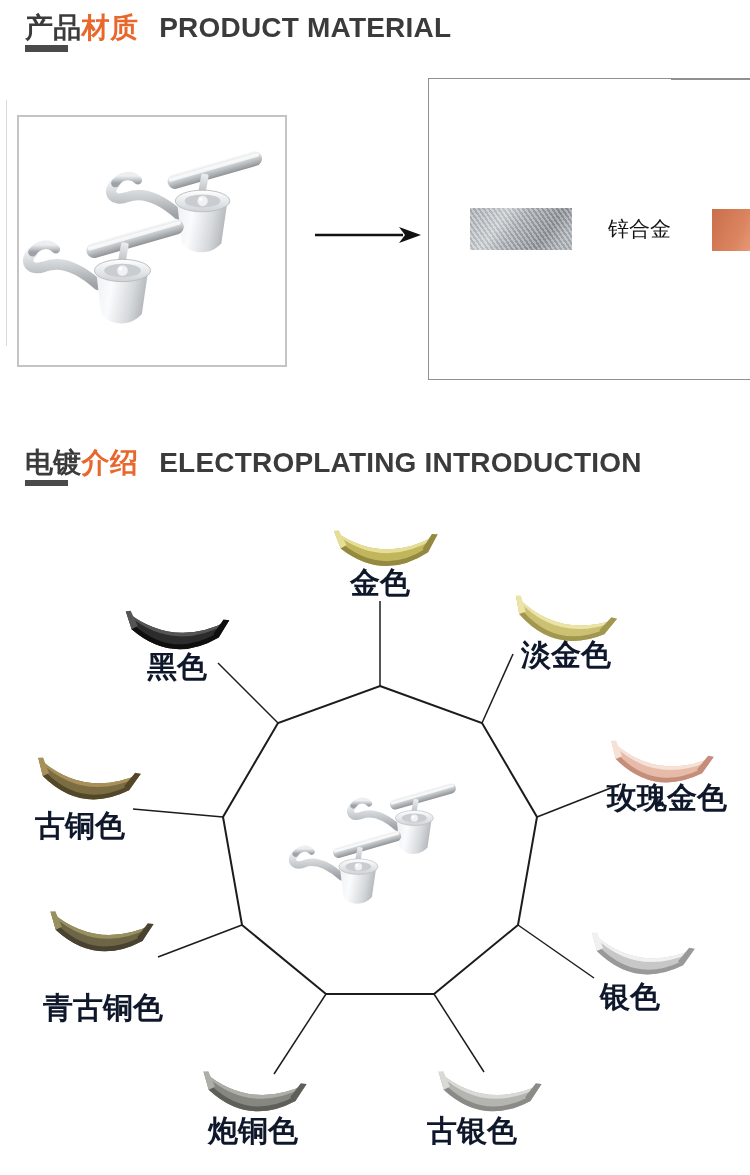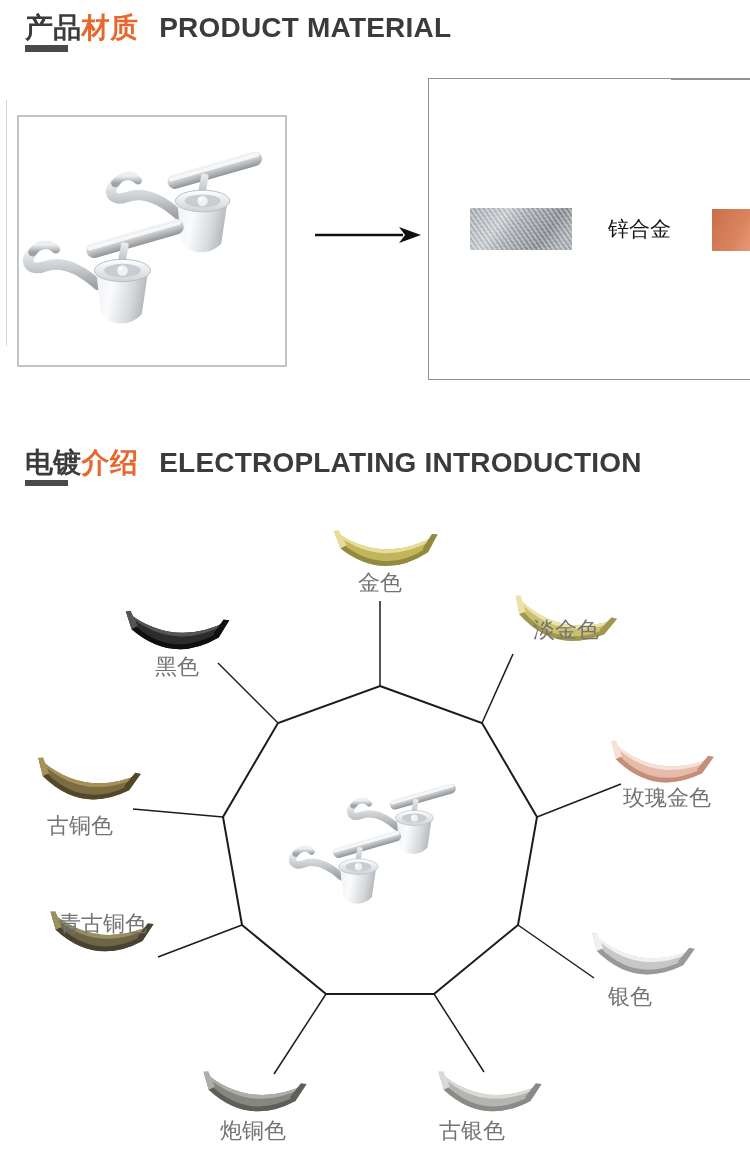--- a/index.html
+++ b/index.html
@@ -32,21 +32,21 @@
   .sw-copper{background:linear-gradient(115deg,var(--d) 0%,var(--b) 32%,var(--l) 58%,var(--b) 82%,var(--d) 100%);}
   .sw-steel{background:linear-gradient(180deg,var(--d) 0%,#c9c9c9 9%,var(--l) 32%,var(--l) 58%,#e8e8e8 72%,#b2b2b2 85%,var(--d) 93%,#a9a9a9 100%);}
   .sw-iron{background:linear-gradient(100deg,var(--b) 0%,var(--l) 36%,var(--d) 72%,var(--b) 100%);}
   .sw-silver925{background:linear-gradient(120deg,var(--b) 0%,var(--l) 38%,var(--d) 76%,var(--b) 100%);}
   
   .diagram-svg{position:absolute;left:0;top:0;width:750px;height:1175px;pointer-events:none;}
   .center-pipes{position:absolute;left:286px;top:776px;width:186px;height:140px;}
   .center-pipes svg{display:block;width:100%;height:100%;}
   .plating-item{position:absolute;width:118px;height:50px;}
   .plating-item svg{display:block;width:118px;height:50px;}
-  .p-label{position:absolute;transform:translateX(-50%);font-size:22px;font-weight:400;color:#737373;white-space:nowrap;line-height:24px;}
+  .p-label{position:absolute;transform:translateX(-50%);font-size:30px;font-weight:700;color:#0f172a;white-space:nowrap;line-height:24px;}
   .hidden-defs{position:absolute;width:0;height:0;overflow:hidden;}
 </style>
 </head>
 <body>
 
 <svg class="hidden-defs" aria-hidden="true">
   <defs>
     <linearGradient id="gradBar" x1="0" y1="0" x2="0" y2="1">
       <stop offset="0" stop-color="#fafbfc"></stop>
         <stop offset="0.55" stop-color="#c3c7ca"></stop>
@@ -196,26 +196,26 @@
         <use href="#smile-swatch" xlink:href="#smile-swatch"></use>
       </svg>
     </div>
   <div class="plating-item" style="left: 117px; top: 605px; transform: rotate(6deg); --hi: #555555; --main: #2c2c2c; --sh: #0f0f0f;">
       <svg viewBox="0 0 120 52">
         <use href="#smile-swatch" xlink:href="#smile-swatch"></use>
       </svg>
     </div>
 
   <div class="p-label" style="left:380px;top:571px;">金色</div>
-  <div class="p-label" style="left:566px;top:618px;">淡金色</div>
+  <div class="p-label" style="left:566px;top:643px;">淡金色</div>
   <div class="p-label" style="left:667px;top:786px;">玫瑰金色</div>
   <div class="p-label" style="left:630px;top:985px;">银色</div>
   <div class="p-label" style="left:472px;top:1119px;">古银色</div>
   <div class="p-label" style="left:253px;top:1119px;">炮铜色</div>
-  <div class="p-label" style="left:103px;top:912px;">青古铜色</div>
+  <div class="p-label" style="left:103px;top:996px;">青古铜色</div>
   <div class="p-label" style="left:80px;top:814px;">古铜色</div>
   <div class="p-label" style="left:177px;top:655px;">黑色</div>
 
 </div>
 
 <style>
   
   .sm-main{fill:var(--main,#999);}
   .sm-hi{fill:var(--hi,#ccc);}
   .sm-sh{fill:var(--sh,#666);}

